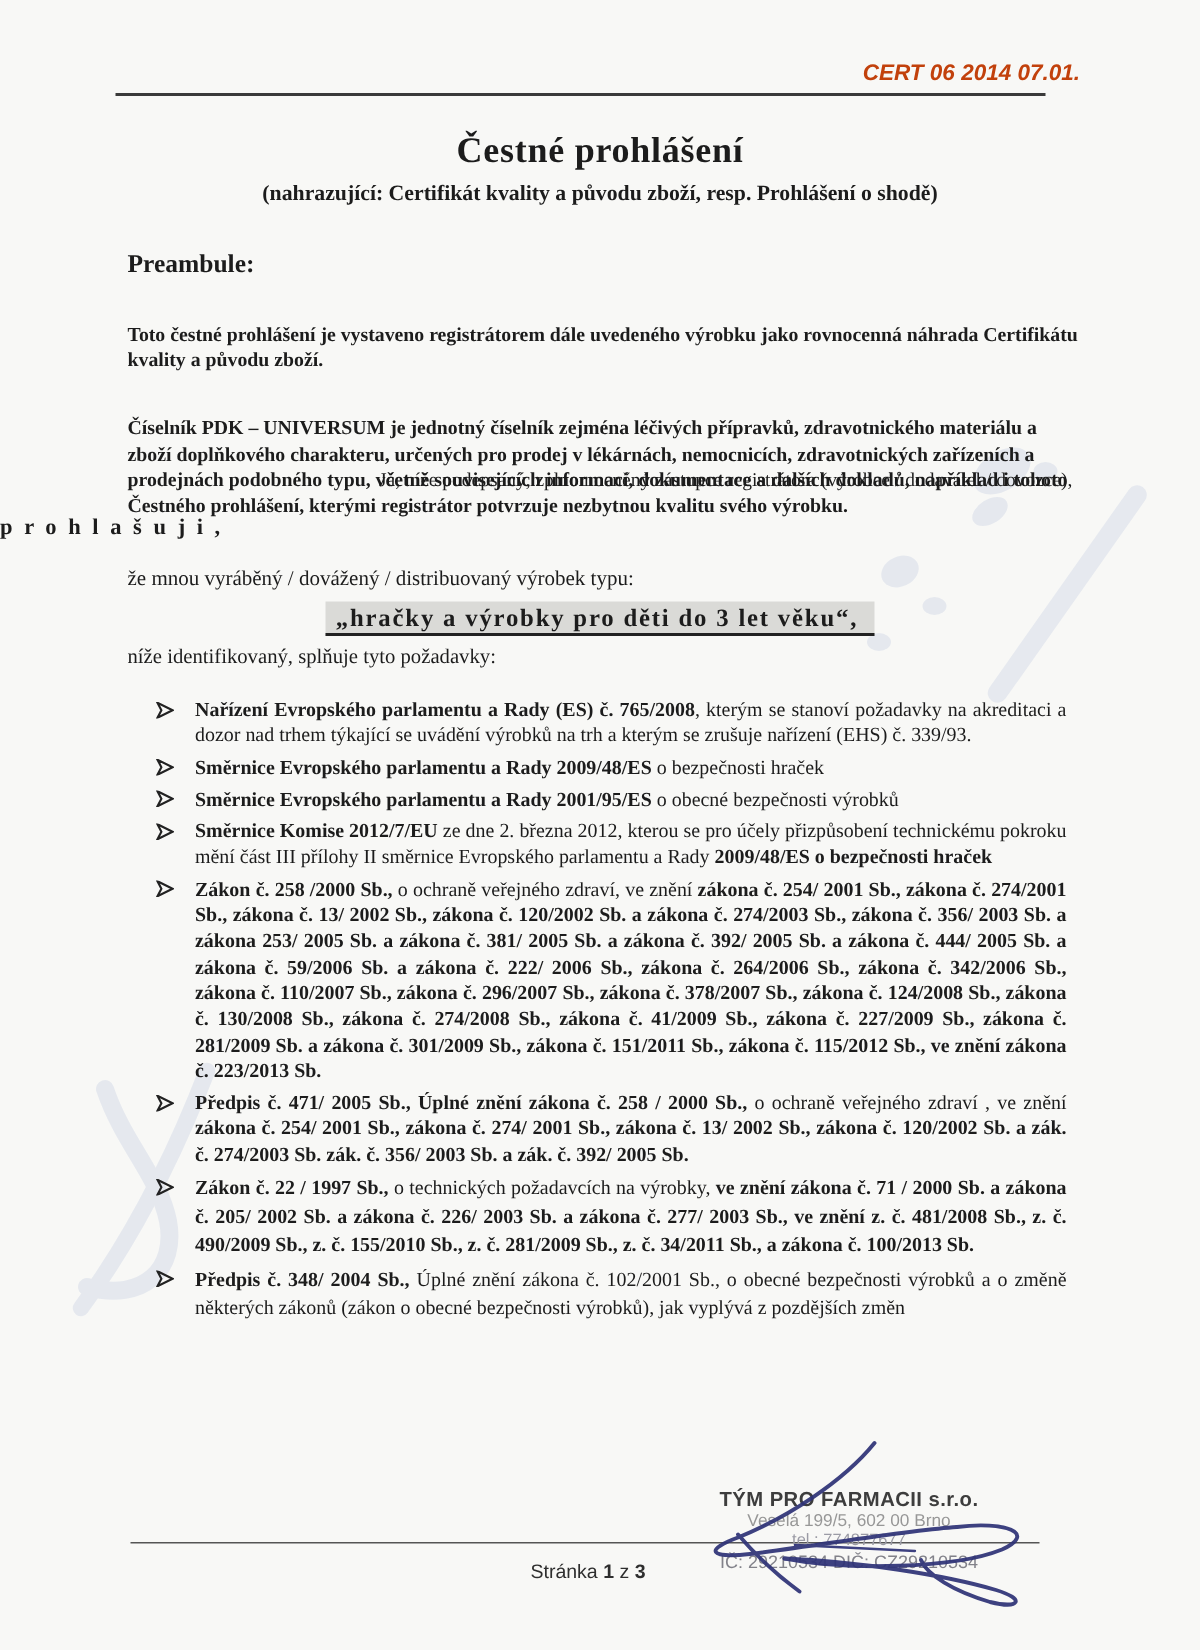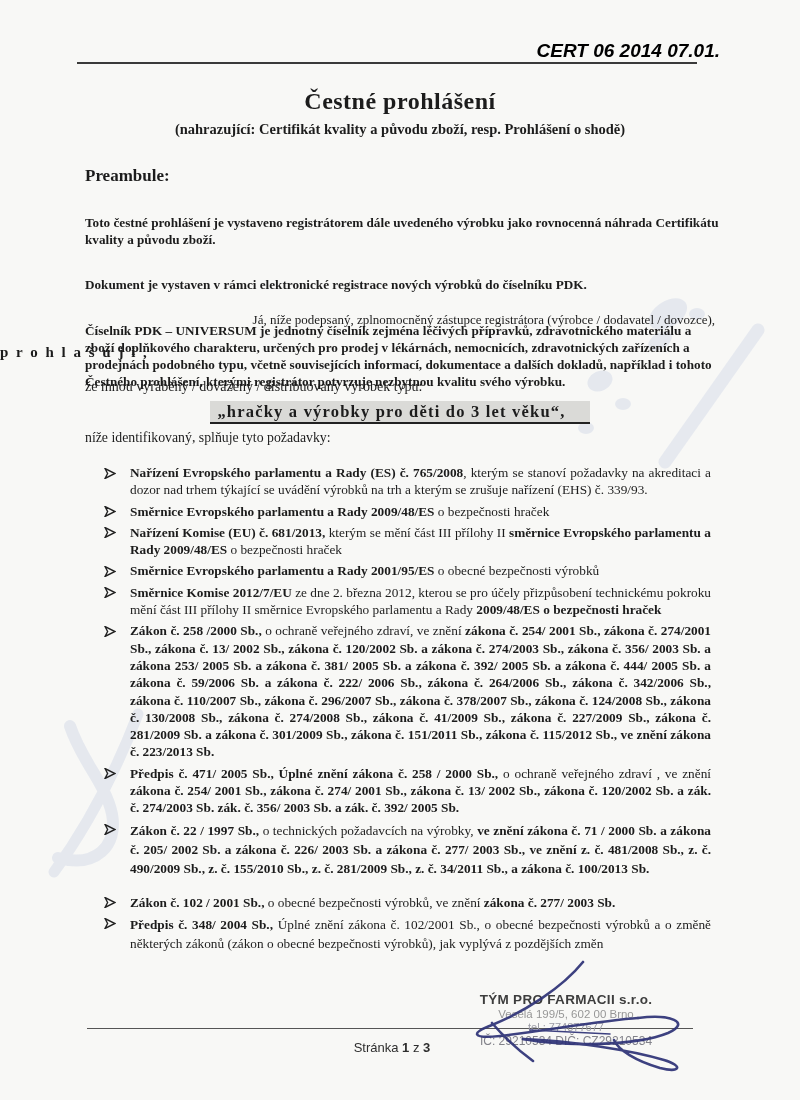--- a/index.html
+++ b/index.html
@@ -6,21 +6,21 @@
   .page{
     position:relative;width:800px;height:1100px;margin:0 auto;
     background:#f8f8f6;overflow:hidden;
     font-family:"Liberation Serif","DejaVu Serif",serif;color:#1c1c1c;
   }
   .wm{position:absolute;top:0;left:0;z-index:0;pointer-events:none;}
   .content{position:relative;z-index:1;}
   .cert-code{
     position:absolute;top:40px;right:80px;
     font-family:"Liberation Sans","DejaVu Sans",sans-serif;
-    font-style:italic;font-weight:bold;font-size:19px;color:#000000;
+    font-style:italic;font-weight:bold;font-size:15px;color:#c2410c;
   }
   .top-rule{position:absolute;top:62px;left:77px;width:620px;height:2px;background:#3a3a3a;}
   .title{
     position:absolute;top:88px;left:0;width:100%;margin:0;text-align:center;
     font-size:24px;font-weight:bold;letter-spacing:0.5px;
   }
   .subtitle{
     position:absolute;top:121px;left:0;width:100%;text-align:center;
     font-size:14.5px;font-weight:bold;
   }
@@ -29,21 +29,21 @@
   .pre-para{font-size:13.2px;font-weight:bold;line-height:17.2px;margin-top:28px;}
   .intro{position:absolute;top:312px;left:85px;width:630px;margin:0;font-size:13px;text-indent:30px;text-align:right;}
   .verb{
     position:absolute;top:344px;left:0;width:100%;
     font-size:15px;font-weight:bold;letter-spacing:2px;
   }
   .prod-intro{position:absolute;top:379px;left:85px;margin:0;font-size:14px;}
   .product-line{position:absolute;top:401px;left:0;width:100%;text-align:center;}
   .product{
     display:inline-block;font-size:16.5px;font-weight:bold;letter-spacing:1.2px;
-    background:#dadad7;padding:1px 24px 0 7px;
+    background:#dadad7;padding:1px 11px 0 7px;
     border-bottom:2px solid #222;
   }
   .outro{position:absolute;top:430px;left:85px;margin:0;font-size:13.8px;}
   .req-list{
     position:absolute;top:460px;left:100px;width:615px;margin:0;padding:0;list-style:none;
   }
   .req-item{
     position:relative;padding-left:26px;margin:4px;
     font-size:13.3px;line-height:17.3px;text-align:justify;
   }
@@ -95,21 +95,20 @@
     <div class="cert-code">CERT 06 2014 07.01.</div>
     <div class="top-rule"></div>
 
     <h1 class="title">Čestné prohlášení</h1>
     <div class="subtitle">(nahrazující: Certifikát kvality a původu zboží, resp. Prohlášení o shodě)</div>
 
     <div class="preamble">
       <div class="pre-head">Preambule:</div>
       <div id="preamble-paras">
           <div class="pre-para">Toto čestné prohlášení je vystaveno registrátorem dále uvedeného výrobku jako rovnocenná náhrada Certifikátu kvality a původu zboží.</div>
-          <div class="pre-para">Dokument je vystaven v rámci elektronické registrace nových výrobků do číselníku PDK.</div>
           <div class="pre-para">Číselník PDK – UNIVERSUM je jednotný číselník zejména léčivých přípravků, zdravotnického materiálu a zboží doplňkového charakteru, určených pro prodej v lékárnách, nemocnicích, zdravotnických zařízeních a prodejnách podobného typu, včetně souvisejících informací, dokumentace a dalších dokladů, například i tohoto Čestného prohlášení, kterými registrátor potvrzuje nezbytnou kvalitu svého výrobku.</div>
         </div>
     </div>
 
     <p class="intro">Já, níže podepsaný, zplnomocněný zástupce registrátora (výrobce / dodavatel / dovozce),</p>
     <div class="verb">p r o h l a š u j i ,</div>
     <p class="prod-intro">že mnou vyráběný / dovážený  / distribuovaný výrobek typu:</p>
     <div class="product-line">
       <span class="product">„hračky a výrobky pro děti do 3 let věku“,</span>
     </div>
@@ -123,25 +122,20 @@
           </span><span class="bold">Nařízení Evropského parlamentu a Rady (ES) č. 765/2008</span><span>, kterým se stanoví požadavky na akreditaci a dozor nad trhem týkající se uvádění výrobků na trh a kterým se zrušuje nařízení (EHS) č. 339/93.</span></li>
         <li class="req-item"><span class="bullet">
             <svg width="12" height="11" viewBox="0 0 12 11">
               <path d="M1,0.5 L11,5.5 L1,10.5 L3.6,5.5 Z" fill="none" stroke="#222" stroke-width="1.4" stroke-linejoin="miter"></path>
             </svg>
           </span><span class="bold">Směrnice Evropského parlamentu a Rady 2009/48/ES</span><span> o bezpečnosti hraček</span></li>
         <li class="req-item"><span class="bullet">
             <svg width="12" height="11" viewBox="0 0 12 11">
               <path d="M1,0.5 L11,5.5 L1,10.5 L3.6,5.5 Z" fill="none" stroke="#222" stroke-width="1.4" stroke-linejoin="miter"></path>
             </svg>
-          </span><span class="bold">Nařízení Komise (EU) č. 681/2013,</span><span> kterým se mění část III přílohy II </span><span class="bold">směrnice Evropského parlamentu a Rady 2009/48/ES</span><span> o bezpečnosti hraček</span></li>
-        <li class="req-item"><span class="bullet">
-            <svg width="12" height="11" viewBox="0 0 12 11">
-              <path d="M1,0.5 L11,5.5 L1,10.5 L3.6,5.5 Z" fill="none" stroke="#222" stroke-width="1.4" stroke-linejoin="miter"></path>
-            </svg>
           </span><span class="bold">Směrnice Evropského parlamentu a Rady 2001/95/ES</span><span> o obecné bezpečnosti výrobků</span></li>
         <li class="req-item"><span class="bullet">
             <svg width="12" height="11" viewBox="0 0 12 11">
               <path d="M1,0.5 L11,5.5 L1,10.5 L3.6,5.5 Z" fill="none" stroke="#222" stroke-width="1.4" stroke-linejoin="miter"></path>
             </svg>
           </span><span class="bold">Směrnice Komise 2012/7/EU</span><span> ze dne 2. března 2012, kterou se pro účely přizpůsobení technickému pokroku mění část III přílohy II směrnice Evropského parlamentu a Rady </span><span class="bold">2009/48/ES o bezpečnosti hraček</span></li>
         <li class="req-item"><span class="bullet">
             <svg width="12" height="11" viewBox="0 0 12 11">
               <path d="M1,0.5 L11,5.5 L1,10.5 L3.6,5.5 Z" fill="none" stroke="#222" stroke-width="1.4" stroke-linejoin="miter"></path>
             </svg>
@@ -149,25 +143,20 @@
         <li class="req-item"><span class="bullet">
             <svg width="12" height="11" viewBox="0 0 12 11">
               <path d="M1,0.5 L11,5.5 L1,10.5 L3.6,5.5 Z" fill="none" stroke="#222" stroke-width="1.4" stroke-linejoin="miter"></path>
             </svg>
           </span><span class="bold">Předpis č. 471/ 2005 Sb., Úplné znění zákona č. 258 / 2000 Sb.,</span><span> o ochraně veřejného zdraví , ve znění </span><span class="bold">zákona č. 254/ 2001 Sb., zákona č. 274/ 2001 Sb., zákona č. 13/ 2002 Sb., zákona č. 120/2002 Sb. a zák. č. 274/2003 Sb.  zák. č. 356/ 2003 Sb. a zák. č. 392/ 2005 Sb.</span></li>
         <li class="req-item loose"><span class="bullet">
             <svg width="12" height="11" viewBox="0 0 12 11">
               <path d="M1,0.5 L11,5.5 L1,10.5 L3.6,5.5 Z" fill="none" stroke="#222" stroke-width="1.4" stroke-linejoin="miter"></path>
             </svg>
           </span><span class="bold">Zákon č. 22 / 1997 Sb.,</span><span> o technických požadavcích na výrobky, </span><span class="bold">ve znění zákona č. 71 / 2000 Sb. a zákona č. 205/ 2002 Sb. a zákona č. 226/ 2003 Sb. a zákona č. 277/ 2003 Sb., ve znění z. č. 481/2008 Sb., z. č. 490/2009 Sb., z. č. 155/2010 Sb., z. č. 281/2009 Sb., z. č. 34/2011 Sb., a zákona č. 100/2013 Sb.</span></li>
-        <li class="req-item gap"><span class="bullet">
-            <svg width="12" height="11" viewBox="0 0 12 11">
-              <path d="M1,0.5 L11,5.5 L1,10.5 L3.6,5.5 Z" fill="none" stroke="#222" stroke-width="1.4" stroke-linejoin="miter"></path>
-            </svg>
-          </span><span class="bold">Zákon č. 102 / 2001 Sb.,</span><span> o obecné bezpečnosti výrobků, ve znění </span><span class="bold">zákona č. 277/ 2003 Sb.</span></li>
         <li class="req-item loose"><span class="bullet">
             <svg width="12" height="11" viewBox="0 0 12 11">
               <path d="M1,0.5 L11,5.5 L1,10.5 L3.6,5.5 Z" fill="none" stroke="#222" stroke-width="1.4" stroke-linejoin="miter"></path>
             </svg>
           </span><span class="bold">Předpis č. 348/ 2004 Sb.,</span><span> Úplné znění zákona č. 102/2001 Sb., o obecné bezpečnosti výrobků a o změně některých zákonů (zákon o obecné bezpečnosti výrobků), jak vyplývá z pozdějších změn</span></li>
       </ul>
 
     <div class="stamp">
       <div class="stamp-company">TÝM PRO FARMACII s.r.o.</div>
       <div class="stamp-addr">Veselá 199/5, 602 00 Brno</div>

